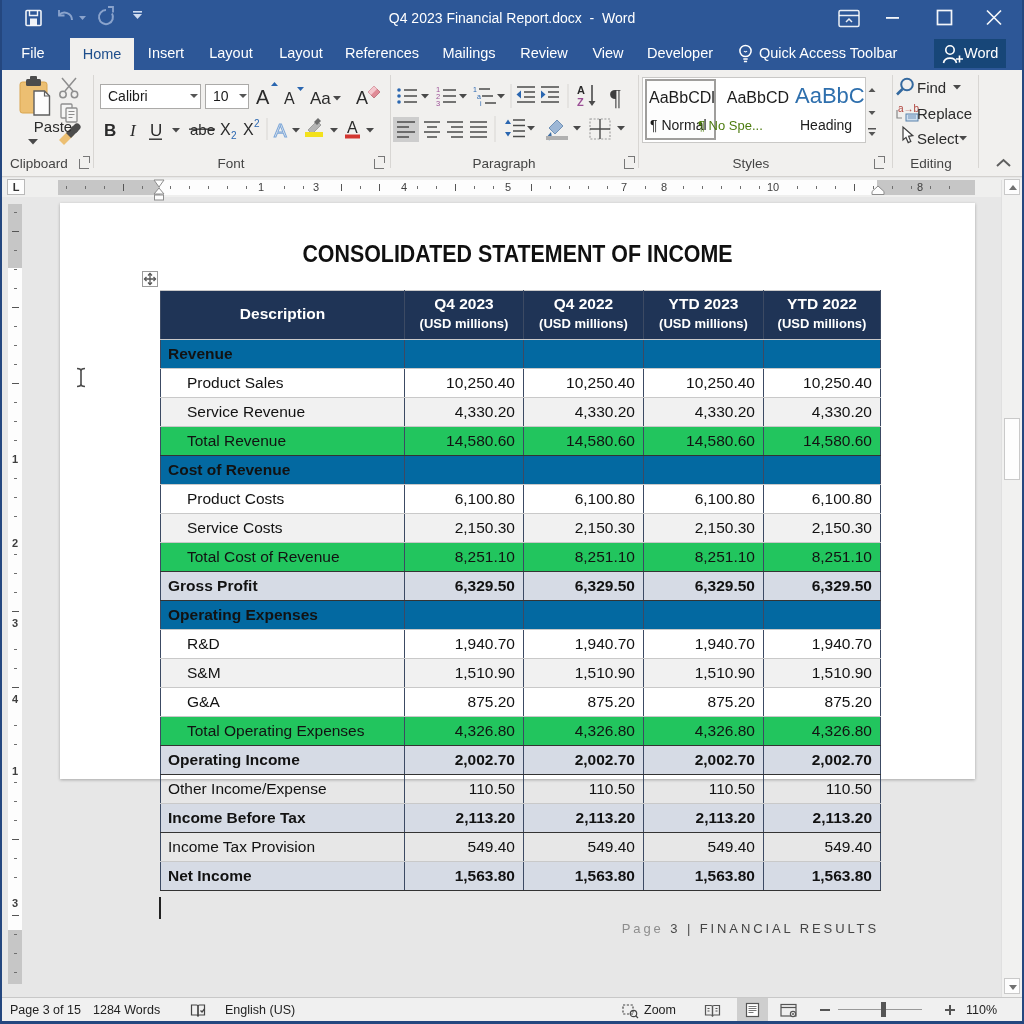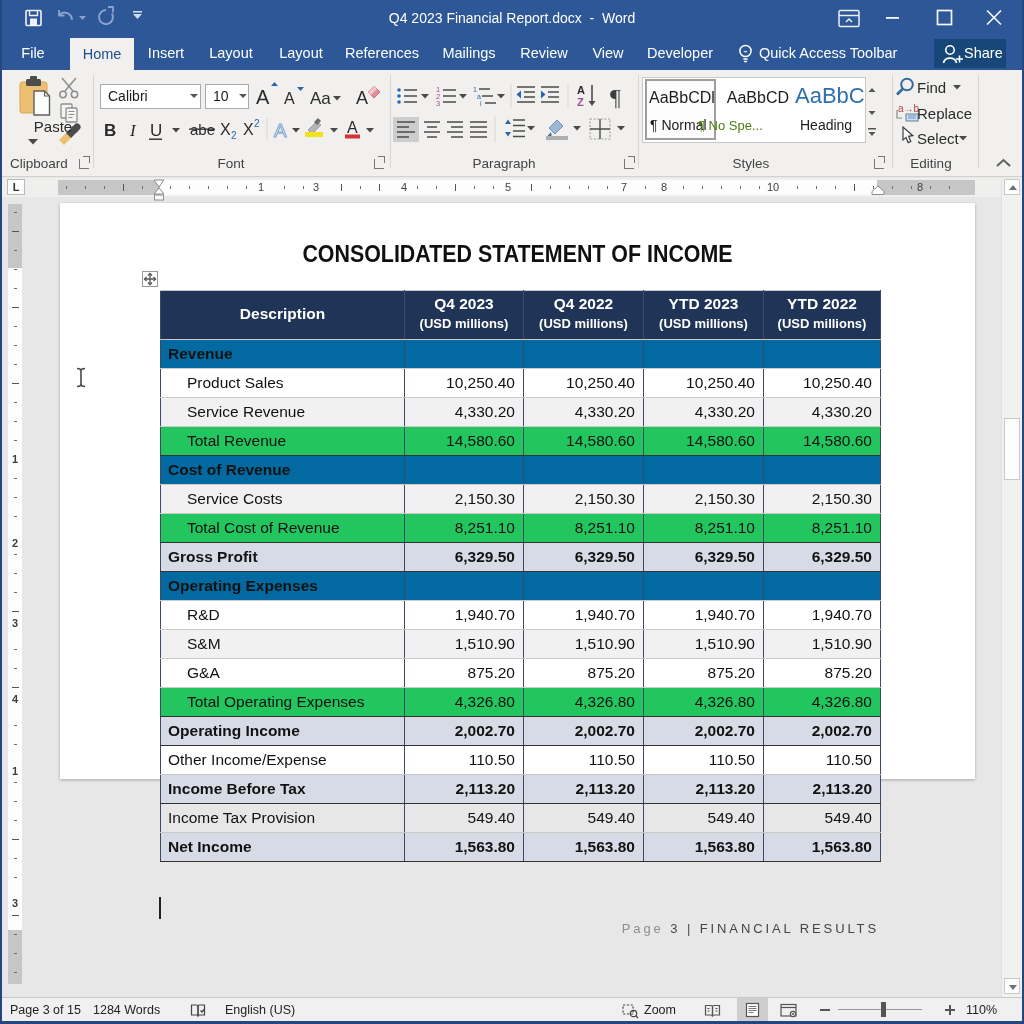--- a/index.html
+++ b/index.html
@@ -134,21 +134,21 @@
     </svg>
     <span class="tab" style="left:759px;width:150px;text-align:left;">Quick Access Toolbar</span>
     <div id="sharebtn">
       <svg width="26" height="24" style="position:absolute;left:6px;top:3px;" viewBox="0 0 26 24">
         <g stroke="#ffffff" fill="none" stroke-width="1.6">
           <circle cx="10" cy="8" r="4.2"></circle>
           <path d="M3.5 21 c1.2 -6.5 11.8 -6.5 13 0"></path>
           <path d="M19.5 13.5 v7 M16 17 h7"></path>
         </g>
       </svg>
-      <span style="position:absolute;left:30px;top:6px;">Share</span>
+      <span style="position:absolute;left:30px;top:6px;">Word</span>
     </div>
   </div>
 
   <div id="ribbon">
     <svg width="1024" height="107" style="position:absolute;left:0;top:0;" viewBox="0 0 1024 107">
 
       <g>
         <rect x="20" y="12" width="27" height="31" rx="2.5" fill="#ecbf72" stroke="#d9a54e" stroke-width="1"></rect>
         <rect x="26" y="9" width="15" height="7" rx="1.5" fill="#4c4c4c"></rect>
         <rect x="30" y="6" width="7" height="5" rx="1" fill="#4c4c4c"></rect>
@@ -525,20 +525,27 @@
             <td class="num">14,580.60</td>
             <td class="num">14,580.60</td>
           </tr>
 <tr class="sec">
             <td>Cost of Revenue</td>
             <td></td>
             <td></td>
             <td></td>
             <td></td>
           </tr>
+<tr>
+            <td class="ind">Product Costs</td>
+            <td class="num">6,100.80</td>
+            <td class="num">6,100.80</td>
+            <td class="num">6,100.80</td>
+            <td class="num">6,100.80</td>
+          </tr>
 <tr class="alt">
             <td class="ind">Service Costs</td>
             <td class="num">2,150.30</td>
             <td class="num">2,150.30</td>
             <td class="num">2,150.30</td>
             <td class="num">2,150.30</td>
           </tr>
 <tr class="tot">
             <td class="ind">Total Cost of Revenue</td>
             <td class="num">8,251.10</td>

